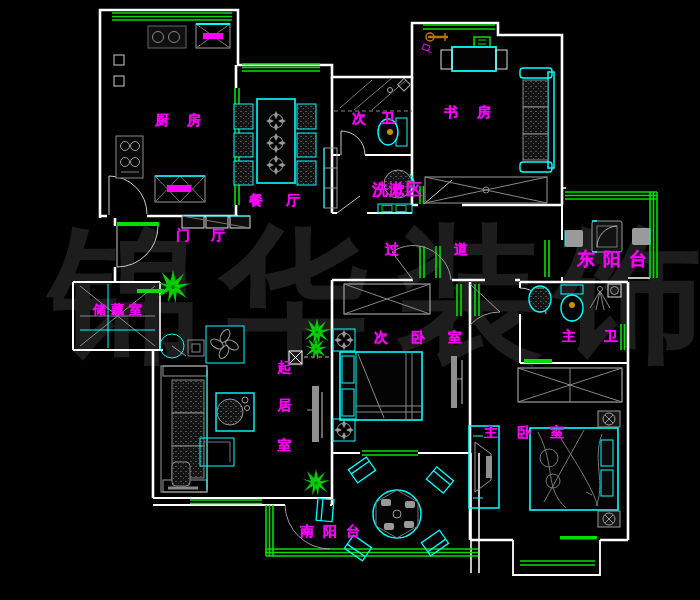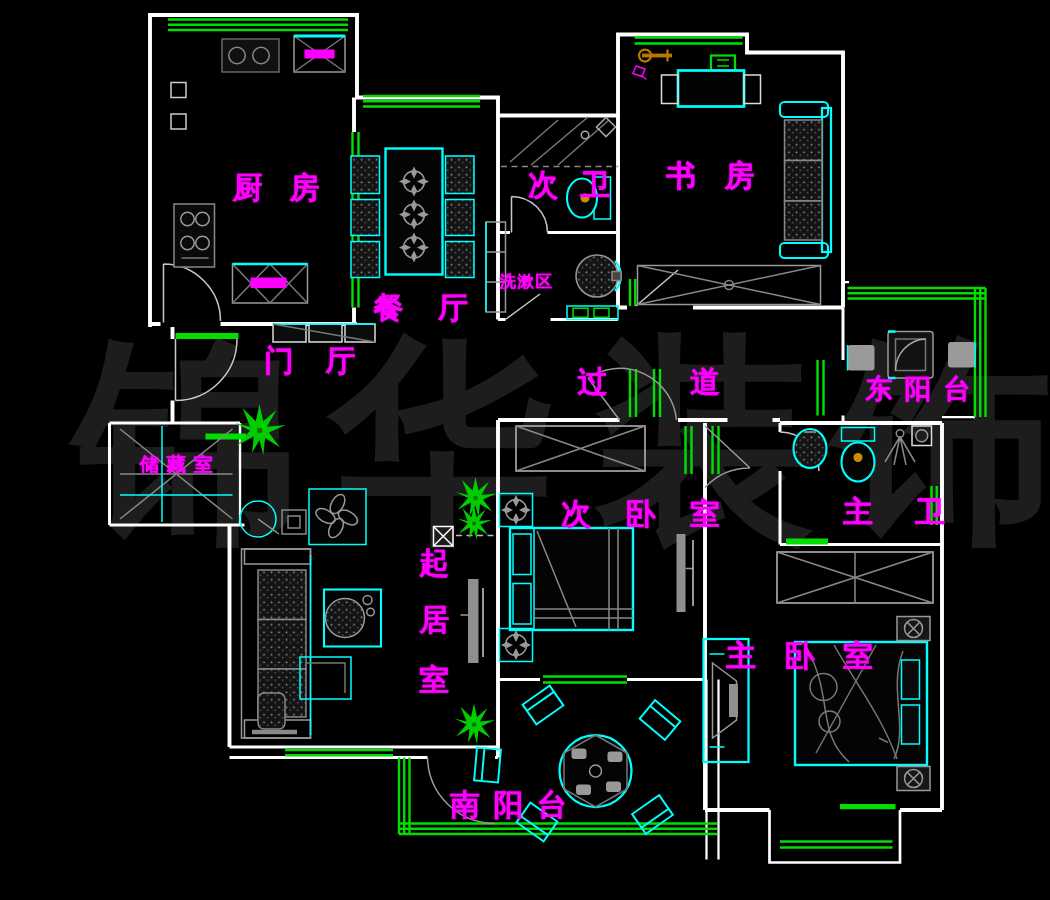--- a/index.html
+++ b/index.html
@@ -2,21 +2,21 @@
 <html><head>
 <meta charset="utf-8">
 <style>
   html,body{margin:0;padding:0;background:#000;}
   #plan{position:relative;width:700px;height:600px;background:#000;overflow:hidden;
         font-family:"Liberation Sans", sans-serif;}
   #plan svg{position:absolute;left:0;top:0;}
   .wm{position:absolute;top:222px;height:160px;color:#1d1d1d;
       font-family:"Liberation Serif", serif;font-weight:700;font-size:148px;line-height:1;
       user-select:none;}
-  .rlabel{position:absolute;color:#FF00FF;font-weight:700;font-size:20px;
+  .rlabel{position:absolute;color:#FF00FF;font-weight:700;font-size:14px;
           white-space:nowrap;letter-spacing:18px;text-shadow:0 0 1px #FF00FF;}
   .rlabel.vert{writing-mode:vertical-rl;text-orientation:upright;}
 </style>
 </head>
 <body>
 
 <div id="plan">
 
   <div>
     <span class="wm" style="left:50px">锦</span>
@@ -408,21 +408,21 @@
       <use href="#plantShape" transform="translate(316,349) scale(0.85)"></use>
       <use href="#plantShape" transform="translate(316,483)"></use>
     </g>
   </svg>
 
   <div>
     <div class="rlabel" style="left:155px;top:112px;letter-spacing:18px">厨房</div>
     <div class="rlabel" style="left:249px;top:192px;letter-spacing:23px">餐厅</div>
     <div class="rlabel" style="left:352px;top:110px;letter-spacing:15px">次卫</div>
     <div class="rlabel" style="left:444px;top:104px;letter-spacing:19px">书房</div>
-    <div class="rlabel" style="left:333px;top:180px;font-size:11px;letter-spacing:1px">洗漱区</div>
+    <div class="rlabel" style="left:372px;top:180px;font-size:16px;letter-spacing:1px">洗漱区</div>
     <div class="rlabel" style="left:176px;top:227px;letter-spacing:21px">门厅</div>
     <div class="rlabel" style="left:385px;top:241px;letter-spacing:55px">过道</div>
     <div class="rlabel" style="left:577px;top:247px;font-size:18px;letter-spacing:8px">东阳台</div>
     <div class="rlabel" style="left:93px;top:301px;font-size:13px;letter-spacing:5px">储藏室</div>
     <div class="rlabel" style="left:374px;top:329px;letter-spacing:23px">次卧室</div>
     <div class="rlabel" style="left:562px;top:328px;letter-spacing:28px">主卫</div>
     <div class="rlabel vert" style="left:276px;top:349px;letter-spacing:38px">起居室</div>
     <div class="rlabel" style="left:484px;top:424px;letter-spacing:19px">主卧室</div>
     <div class="rlabel" style="left:300px;top:523px;letter-spacing:9px">南阳台</div>
   </div>

